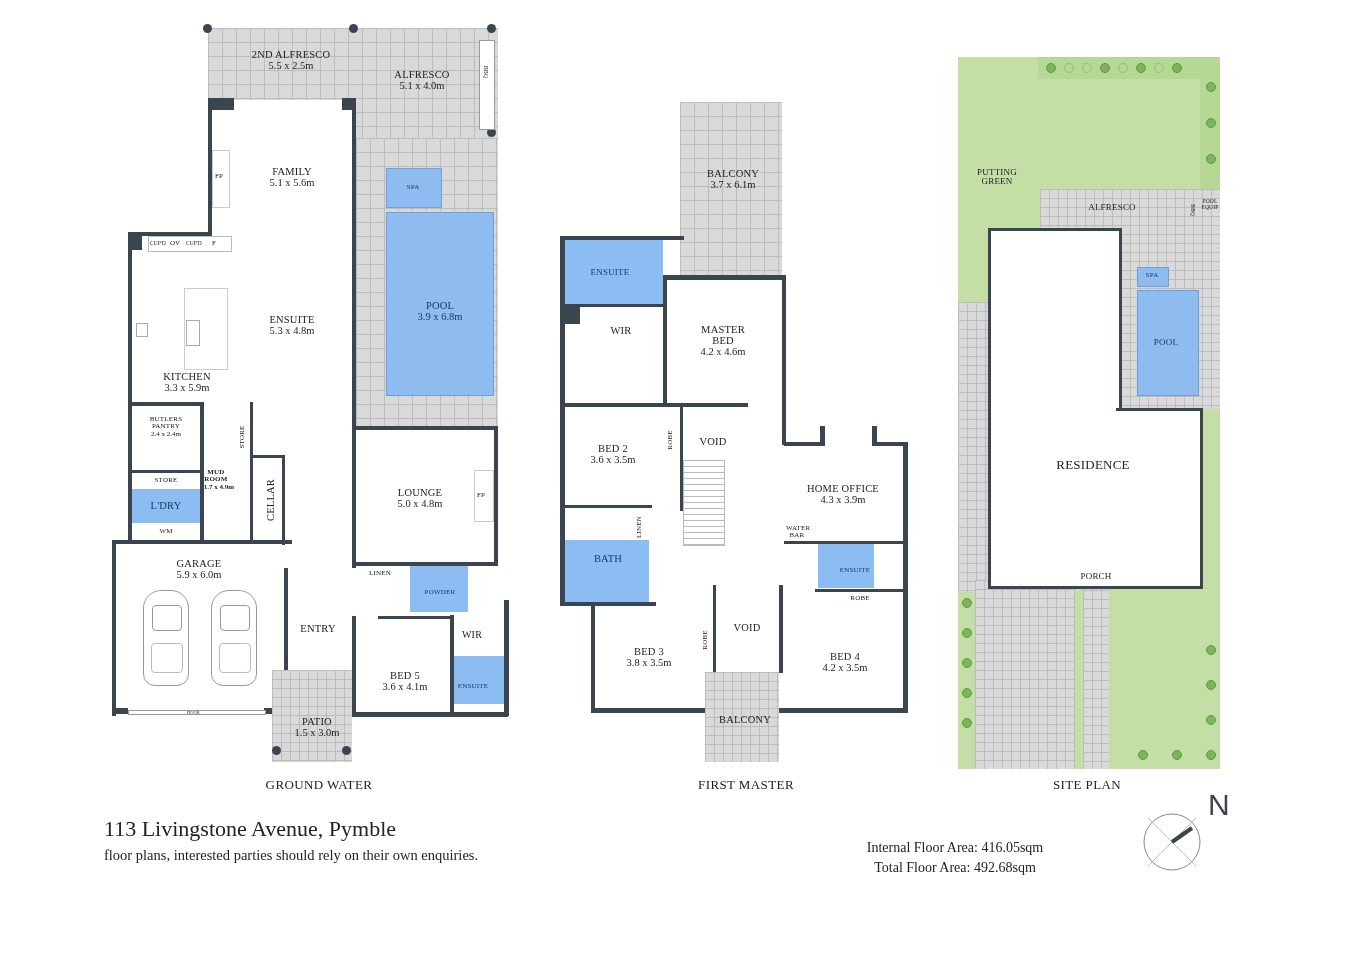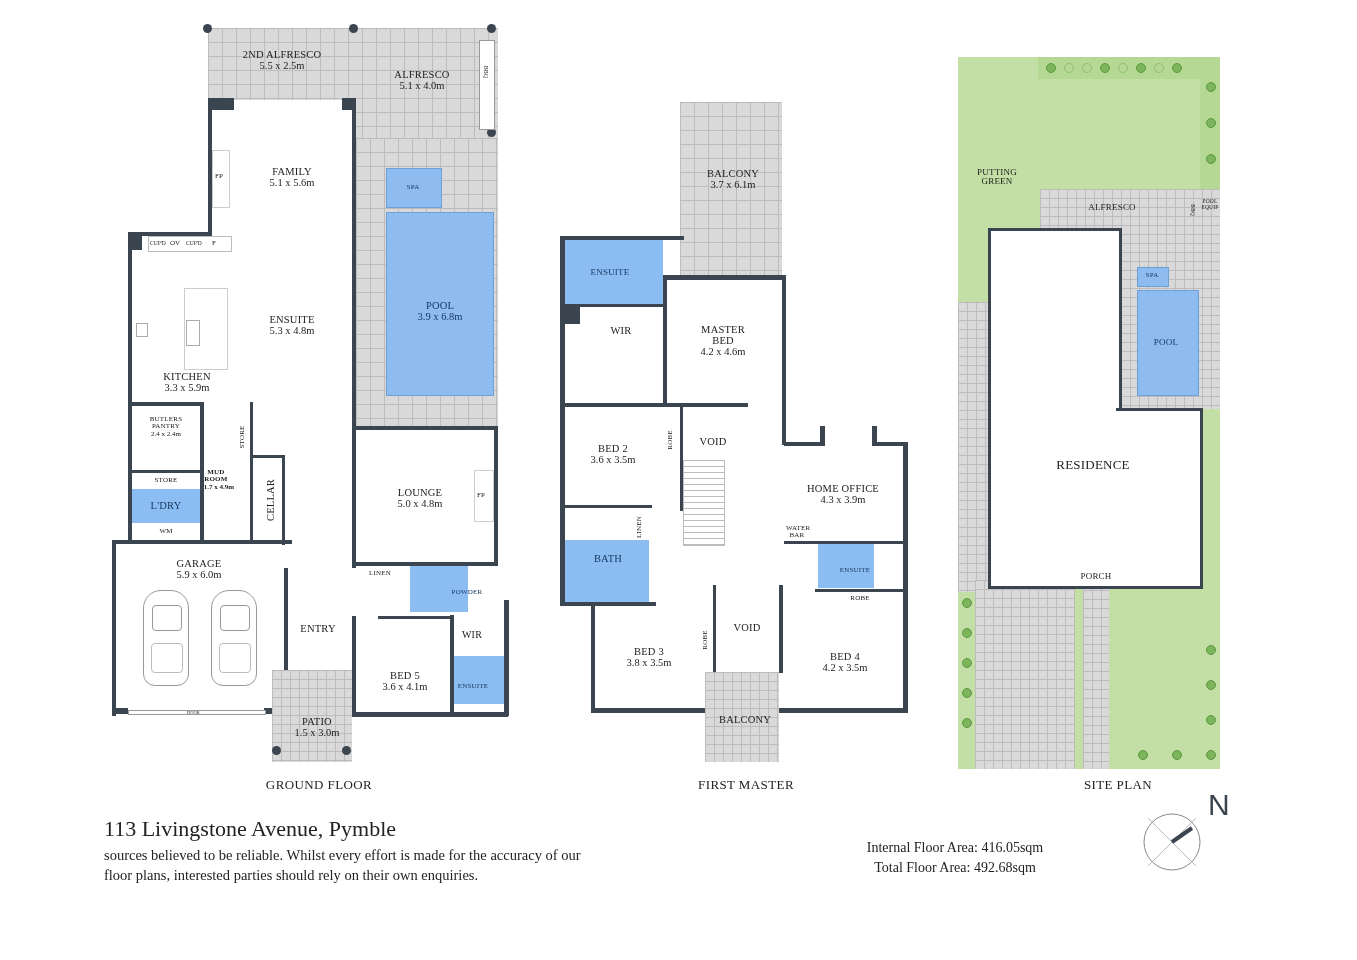--- a/index.html
+++ b/index.html
@@ -40,21 +40,21 @@
   <div class="tile" style="left:208px;top:28px;width:290px;height:110px;"></div>
   <div class="tile" style="left:356px;top:138px;width:142px;height:290px;"></div>
   <div class="post" style="left:203px;top:24px;"></div>
   <div class="post" style="left:349px;top:24px;"></div>
   <div class="post" style="left:487px;top:24px;"></div>
   <div class="post" style="left:487px;top:128px;"></div>
 
   <div class="abs" style="left:479px;top:40px;width:14px;height:88px;background:#fff;border:1px solid #999;"></div>
   <div class="lbl rot90 tiny" style="left:486px;top:72px;">BBQ</div>
 
-  <div class="lbl" style="left:282px;top:60px;">
+  <div class="lbl" style="left:291px;top:60px;">
     <div class="n">2ND ALFRESCO</div>
       <div class="d">5.5 x 2.5m</div>
   </div>
   <div class="lbl" style="left:422px;top:80px;">
     <div class="n">ALFRESCO</div>
       <div class="d">5.1 x 4.0m</div>
   </div>
 
   <div class="floor" style="left:210px;top:100px;width:146px;height:620px;"></div>
 
@@ -142,21 +142,21 @@
   <span class="abs" style="left:477px;top:491px;font-size:7px;">FP</span>
   <div class="lbl" style="left:420px;top:498px;">
     <div class="n">LOUNGE</div>
       <div class="d">5.0 x 4.8m</div>
   </div>
 
   <div class="lbl small" style="left:380px;top:574px;">
       <div class="n">LINEN</div>
     </div>
   <div class="wet" style="left:410px;top:566px;width:58px;height:46px;"></div>
-  <div class="lbl small blue-text" style="left:467px;top:593px;">
+  <div class="lbl small blue-text" style="left:440px;top:593px;">
       <div class="n">POWDER</div>
     </div>
 
   <div class="wall" style="left:112px;top:540px;width:180px;height:4px;"></div>
   <div class="wall" style="left:112px;top:540px;width:4px;height:176px;"></div>
   <div class="wall" style="left:112px;top:708px;width:16px;height:6px;"></div>
   <div class="wall" style="left:264px;top:708px;width:24px;height:6px;"></div>
   <div class="wall" style="left:284px;top:568px;width:4px;height:146px;"></div>
   <div class="abs" style="left:128px;top:710px;width:136px;height:3px;border:1px solid #999;background:#fff;"></div>
   <span class="abs" style="left:187px;top:710px;font-size:4.5px;">DOOR</span>
@@ -189,21 +189,21 @@
   </div>
 
   <div class="tile tile-s" style="left:272px;top:670px;width:80px;height:92px;"></div>
   <div class="post" style="left:272px;top:746px;"></div>
   <div class="post" style="left:342px;top:746px;"></div>
   <div class="lbl" style="left:317px;top:727px;">
     <div class="n">PATIO</div>
       <div class="d">1.5 x 3.0m</div>
   </div>
 
-  <div class="caption" style="left:319px;top:777px;">GROUND FLOOR</div>
+  <div class="caption" style="left:319px;top:777px;">GROUND WATER</div>
 </div>
 
 <div>
   <div class="tile" style="left:680px;top:102px;width:102px;height:176px;"></div>
   <div class="lbl" style="left:733px;top:179px;">
     <div class="n">BALCONY</div>
       <div class="d">3.7 x 6.1m</div>
   </div>
 
   <div class="wall" style="left:560px;top:236px;width:124px;height:4px;"></div>
@@ -356,26 +356,25 @@
   <div class="tree" style="left:962px;top:658px;"></div>
   <div class="tree" style="left:962px;top:688px;"></div>
   <div class="tree" style="left:962px;top:718px;"></div>
   <div class="tree" style="left:1206px;top:645px;"></div>
   <div class="tree" style="left:1206px;top:680px;"></div>
   <div class="tree" style="left:1206px;top:715px;"></div>
   <div class="tree" style="left:1138px;top:750px;"></div>
   <div class="tree" style="left:1172px;top:750px;"></div>
   <div class="tree" style="left:1206px;top:750px;"></div>
 
-  <div class="caption" style="left:1087px;top:777px;margin-left:31px;">SITE PLAN</div>
+  <div class="caption" style="left:1087px;top:777px;">SITE PLAN</div>
 </div>
 
 <div class="abs" style="left:104px;top:816px;font-size:22px;">113 Livingstone Avenue, Pymble</div>
 <div class="abs" style="left:104px;top:846px;font-size:14.5px;line-height:19.5px;">
-  <div>sources believed to be reliable. Whilst every effort is made for the accuracy of our</div>
   <div>floor plans, interested parties should rely on their own enquiries.</div>
 </div>
 <div class="abs" style="left:845px;top:838px;width:220px;text-align:center;font-size:14px;line-height:20px;">
   <div>Internal Floor Area: 416.05sqm</div>
   <div>Total Floor Area: 492.68sqm</div>
 </div>
 
 <svg class="abs" style="left:1140px;top:810px;" width="64" height="64" viewBox="0 0 64 64">
   <circle cx="32" cy="32" r="28" fill="none" stroke="#888" stroke-width="1"></circle>
   <line x1="8" y1="8" x2="56" y2="56" stroke="#aaa" stroke-width="0.8"></line>

